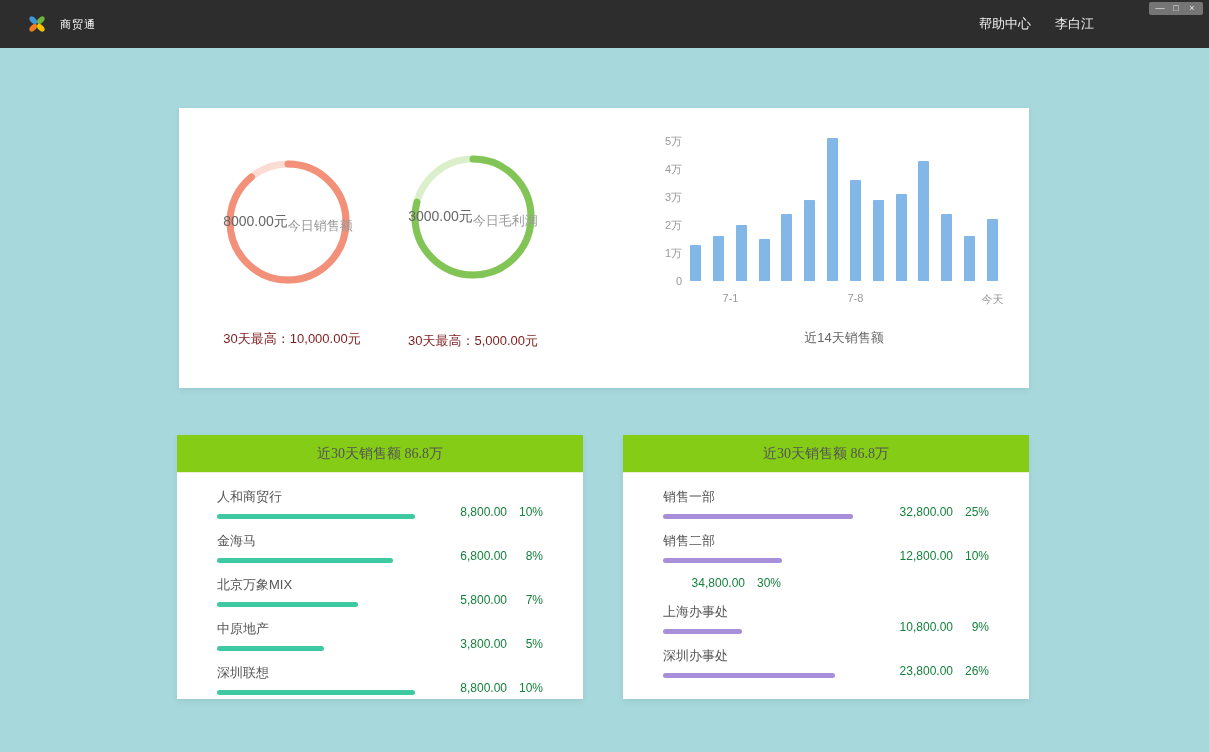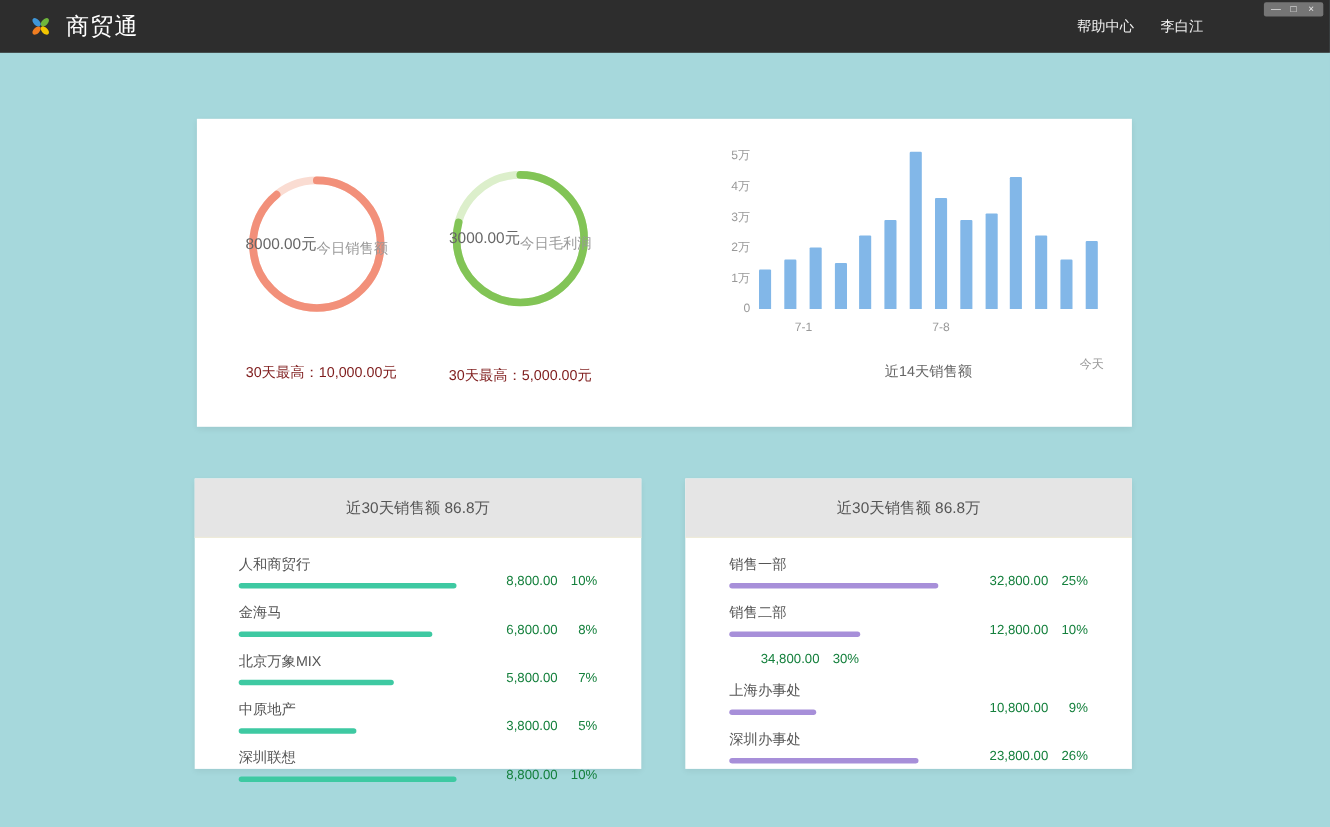--- a/index.html
+++ b/index.html
@@ -12,21 +12,21 @@
     color: #555;
   }
 
   
   .titlebar {
     position: absolute; top: 0; left: 0; right: 0; height: 48px;
     background: #2d2d2d;
     display: flex; align-items: center;
     padding-left: 26px;
   }
-  .app-title { color: #ffffff; font-size: 21px; margin-left: 12px; letter-spacing: 1px; }
+  .app-title { color: #ffffff; font-size: 11px; margin-left: 12px; letter-spacing: 1px; }
   .titlebar-right {
     position: absolute; right: 115px; top: 0; height: 48px;
     display: flex; align-items: center; gap: 24px;
   }
   .titlebar-link { color: #f0f0f0; font-size: 13px; cursor: pointer; }
   .win-controls {
     position: absolute; top: 2px; right: 6px;
     display: flex; align-items: center; gap: 2px;
     background: #757575; border-radius: 2px; padding: 0 4px; height: 13px;
   }
@@ -80,23 +80,23 @@
     position: absolute; top: 11px; transform: translateX(-50%);
     font-size: 11px; color: #999; white-space: nowrap;
   }
   .chart-caption {
     margin-left: 50px; width: 308px; text-align: center;
     font-size: 13px; color: #666; margin-top: 26px;
   }
 
   
   .panel-header {
-    height: 54px; background: #e5e5e5; border-bottom: 1px solid #efecd8;
+    height: 38px; background: #84cc16; border-bottom: 1px solid #efecd8;
     display: flex; align-items: center; justify-content: center;
-    font-size: 14px; color: #555;
+    font-size: 14px; color: #555; font-family: Liberation Serif, serif;
   }
   .panel-rows { padding: 15px 40px 0 40px; }
   .panel-row {
     display: flex; justify-content: space-between; align-items: flex-end;
     margin-bottom: 13px;
   }
   .row-left { flex: 0 0 auto; }
   .row-name { font-size: 13px; color: #555; }
   .row-bar { width: 198px; height: 5px; margin-top: 8px; border-radius: 3px; }
   .row-bar-fill { height: 5px; border-radius: 3px; }
@@ -187,21 +187,21 @@
           <div class="bar" style="height: 87px; background: rgb(130, 183, 232);"></div>
           <div class="bar" style="height: 120px; background: rgb(130, 183, 232);"></div>
           <div class="bar" style="height: 67px; background: rgb(130, 183, 232);"></div>
           <div class="bar" style="height: 45px; background: rgb(130, 183, 232);"></div>
           <div class="bar" style="height: 62px; background: rgb(130, 183, 232);"></div>
         </div>
     </div>
     <div class="x-axis">
         <span class="x-label" style="left: 1.78571%; margin-left: 35px;">7-1</span>
         <span class="x-label" style="left: 53.7088%;">7-8</span>
-        <span class="x-label" style="left: 98.2143%; margin-top: 32px;">今天</span>
+        <span class="x-label" style="left: 98.2143%;">今天</span>
       </div>
     <div class="chart-caption">近14天销售额</div>
   </div>
 </section>
 
 <section class="card card-left">
   <div class="panel-header">近30天销售额 86.8万</div>
   <div class="panel-rows">
   <div class="panel-row">
     <div class="row-left">

